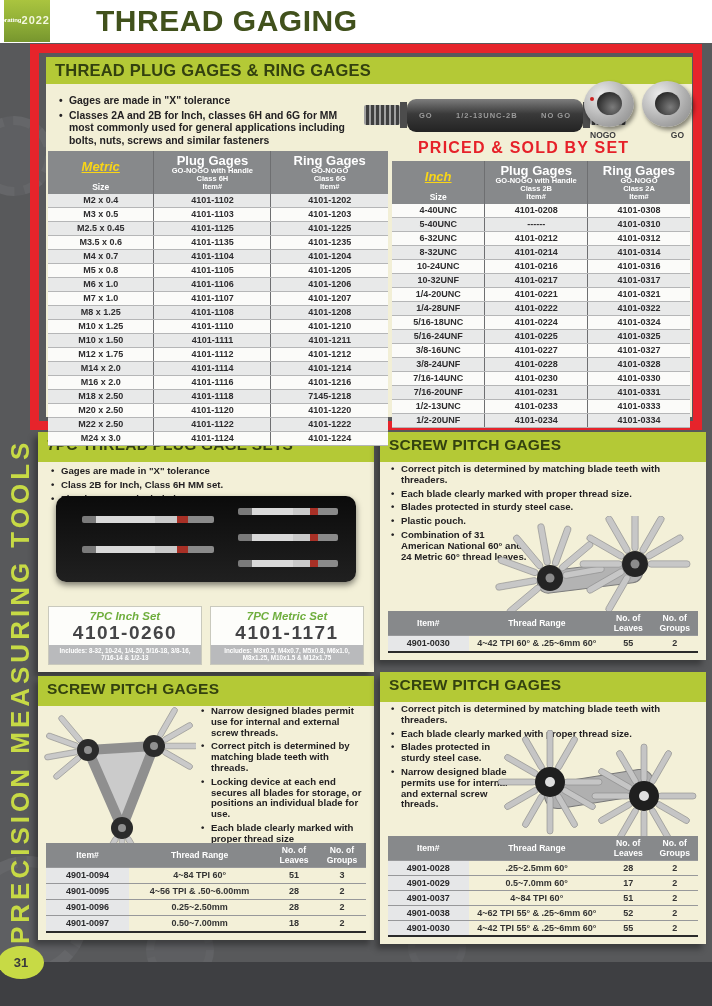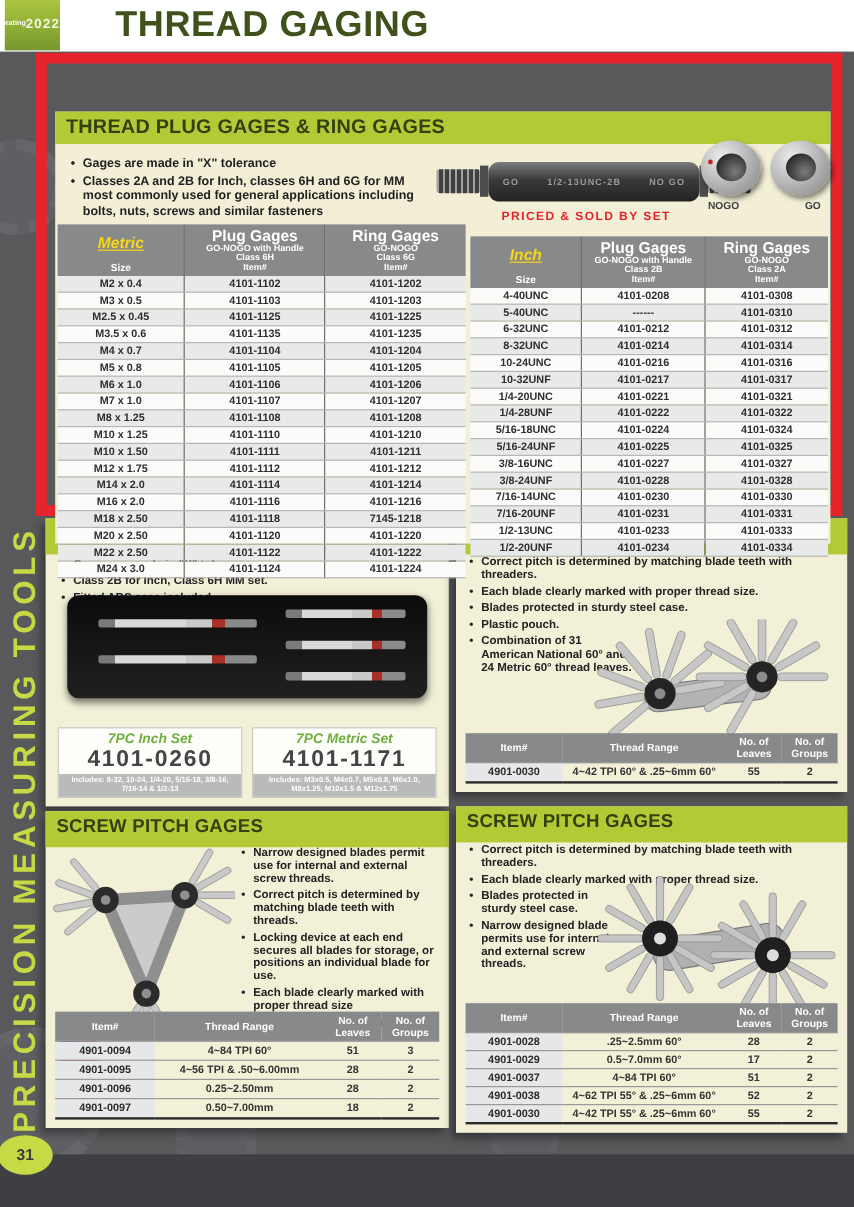--- a/index.html
+++ b/index.html
@@ -58,21 +58,21 @@
   #ring-gages{position:absolute;left:538px;top:24px;width:108px;}
   .ring-row{display:flex;justify-content:space-between;}
   .ring{width:50px;height:46px;border-radius:50%;position:relative;
         background:radial-gradient(circle at 35% 30%,#ececec,#a8a8a8 62%,#838383);
         box-shadow:2px 3px 4px rgba(0,0,0,.45);}
   .ring::after{content:"";position:absolute;left:13px;top:11px;width:25px;height:23px;border-radius:50%;
                background:radial-gradient(circle at 62% 66%,#7c7c7c,#2c2c2c 72%);}
   .ring.nogo::before{content:"";position:absolute;left:6px;top:16px;width:4px;height:4px;border-radius:50%;background:#c22;z-index:1;}
   .ring-labels{display:flex;justify-content:space-between;margin-top:3px;padding:0 8px 0 6px;
                font-size:8.5px;font-weight:700;color:#3c3c3e;}
-  #priced-note{position:absolute;left:372px;top:82px;color:#e62129;font-weight:800;font-size:10px;letter-spacing:1.2px;}
+  #priced-note{position:absolute;left:372px;top:82px;color:#e62129;font-weight:800;font-size:16px;letter-spacing:1.2px;}
 
   
   .gtable{border-collapse:collapse;table-layout:fixed;position:absolute;}
   #metric-table{left:2px;top:94px;width:340px;}
   #inch-table{left:346px;top:104px;width:298px;}
   .gtable th{background:#87898b;color:#fff;vertical-align:bottom;padding:3px 0 2px 0;}
   .gtable th:nth-child(1){width:31%;}
   .grp{color:#f9d616;font-style:italic;font-weight:800;font-size:13px;text-decoration:underline;line-height:14px;}
   .size-lbl{font-size:8.5px;font-weight:700;margin-top:9px;line-height:9px;}
   .col-title{font-size:13px;font-weight:800;line-height:13px;}
@@ -143,21 +143,21 @@
     <div class="logo-celebrating">Celebrating</div>
     <div class="logo-2022">2022</div>
   </div>
   <div id="page-title">THREAD GAGING</div>
 </div>
 
 <div id="side-text">PRECISION MEASURING TOOLS</div>
 <div id="page-badge">31</div>
 
 <div id="red-box">
-  <div id="plugring-panel" class="panel-inner" style="position:absolute;margin-top:36px;">
+  <div id="plugring-panel" class="panel-inner" style="position:absolute;">
     <div class="sec-head">THREAD PLUG GAGES &amp; RING GAGES</div>
 
     <ul class="bullets" id="pr-bullets">
         <li>Gages are made in "X" tolerance</li>
         <li>Classes 2A and 2B for Inch, classes 6H and 6G for MM most commonly used for general applications including bolts, nuts, screws and similar fasteners</li>
       </ul>
 
     <div id="plug-gage">
       <div class="thread"></div>
       <div class="collar"></div>

